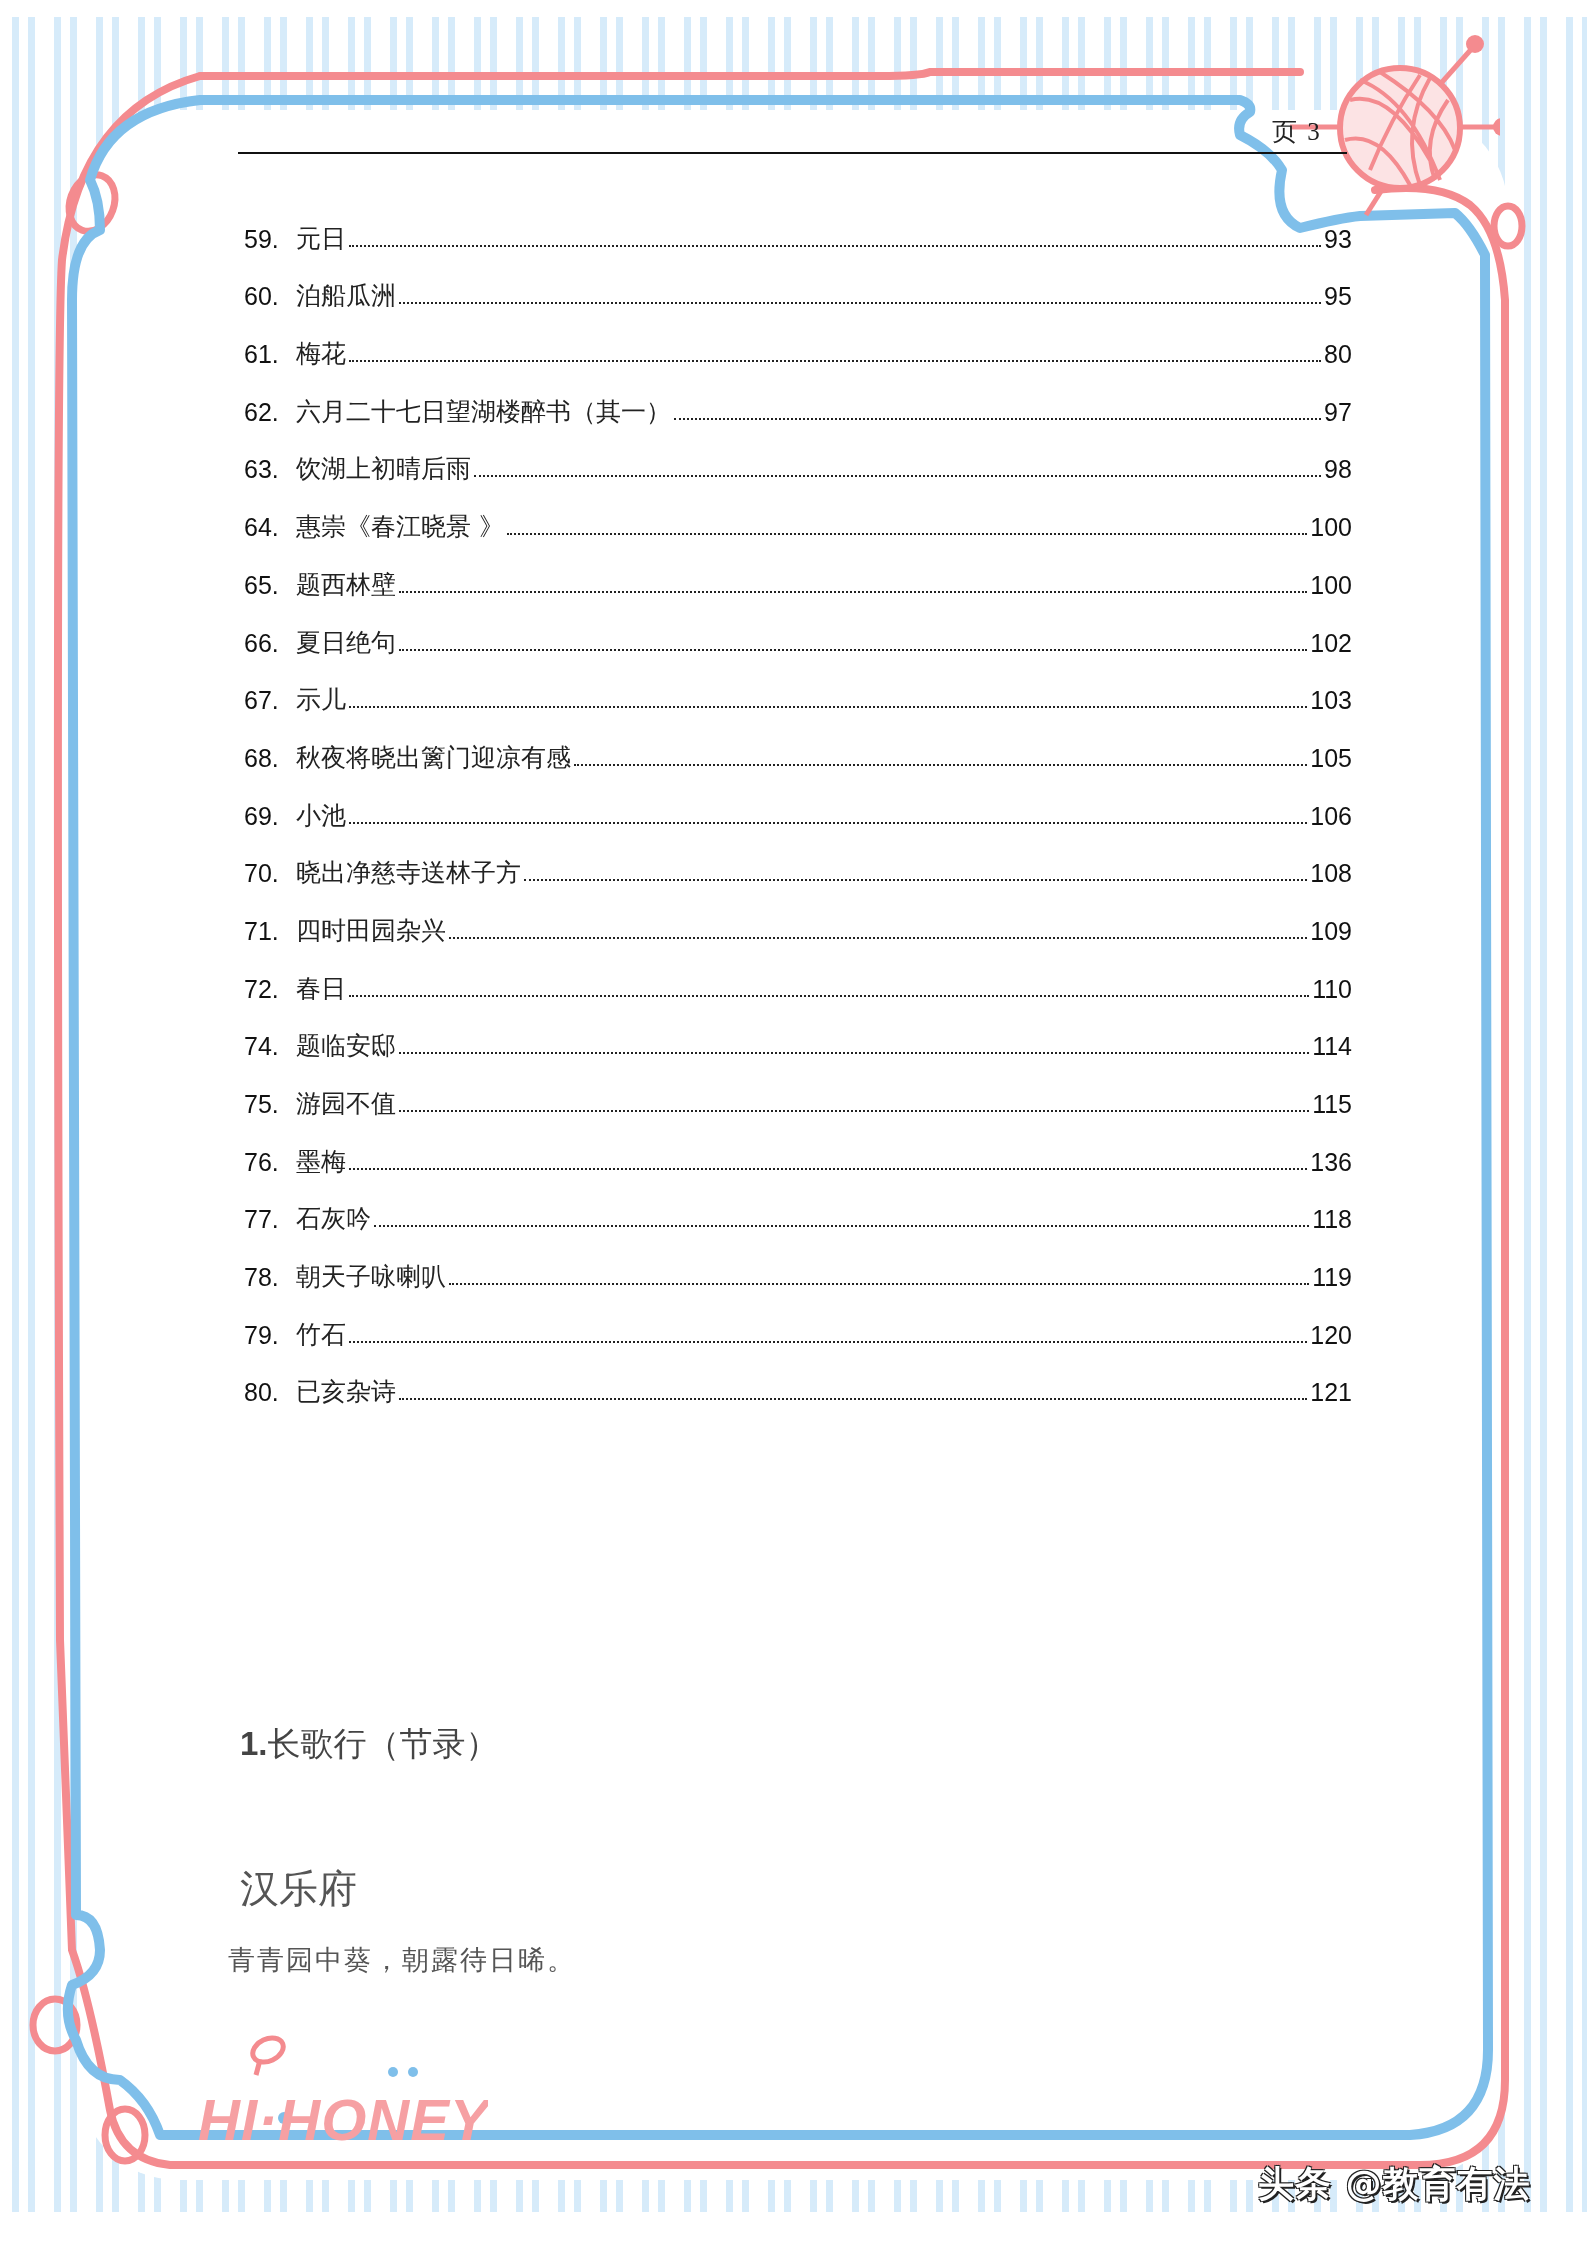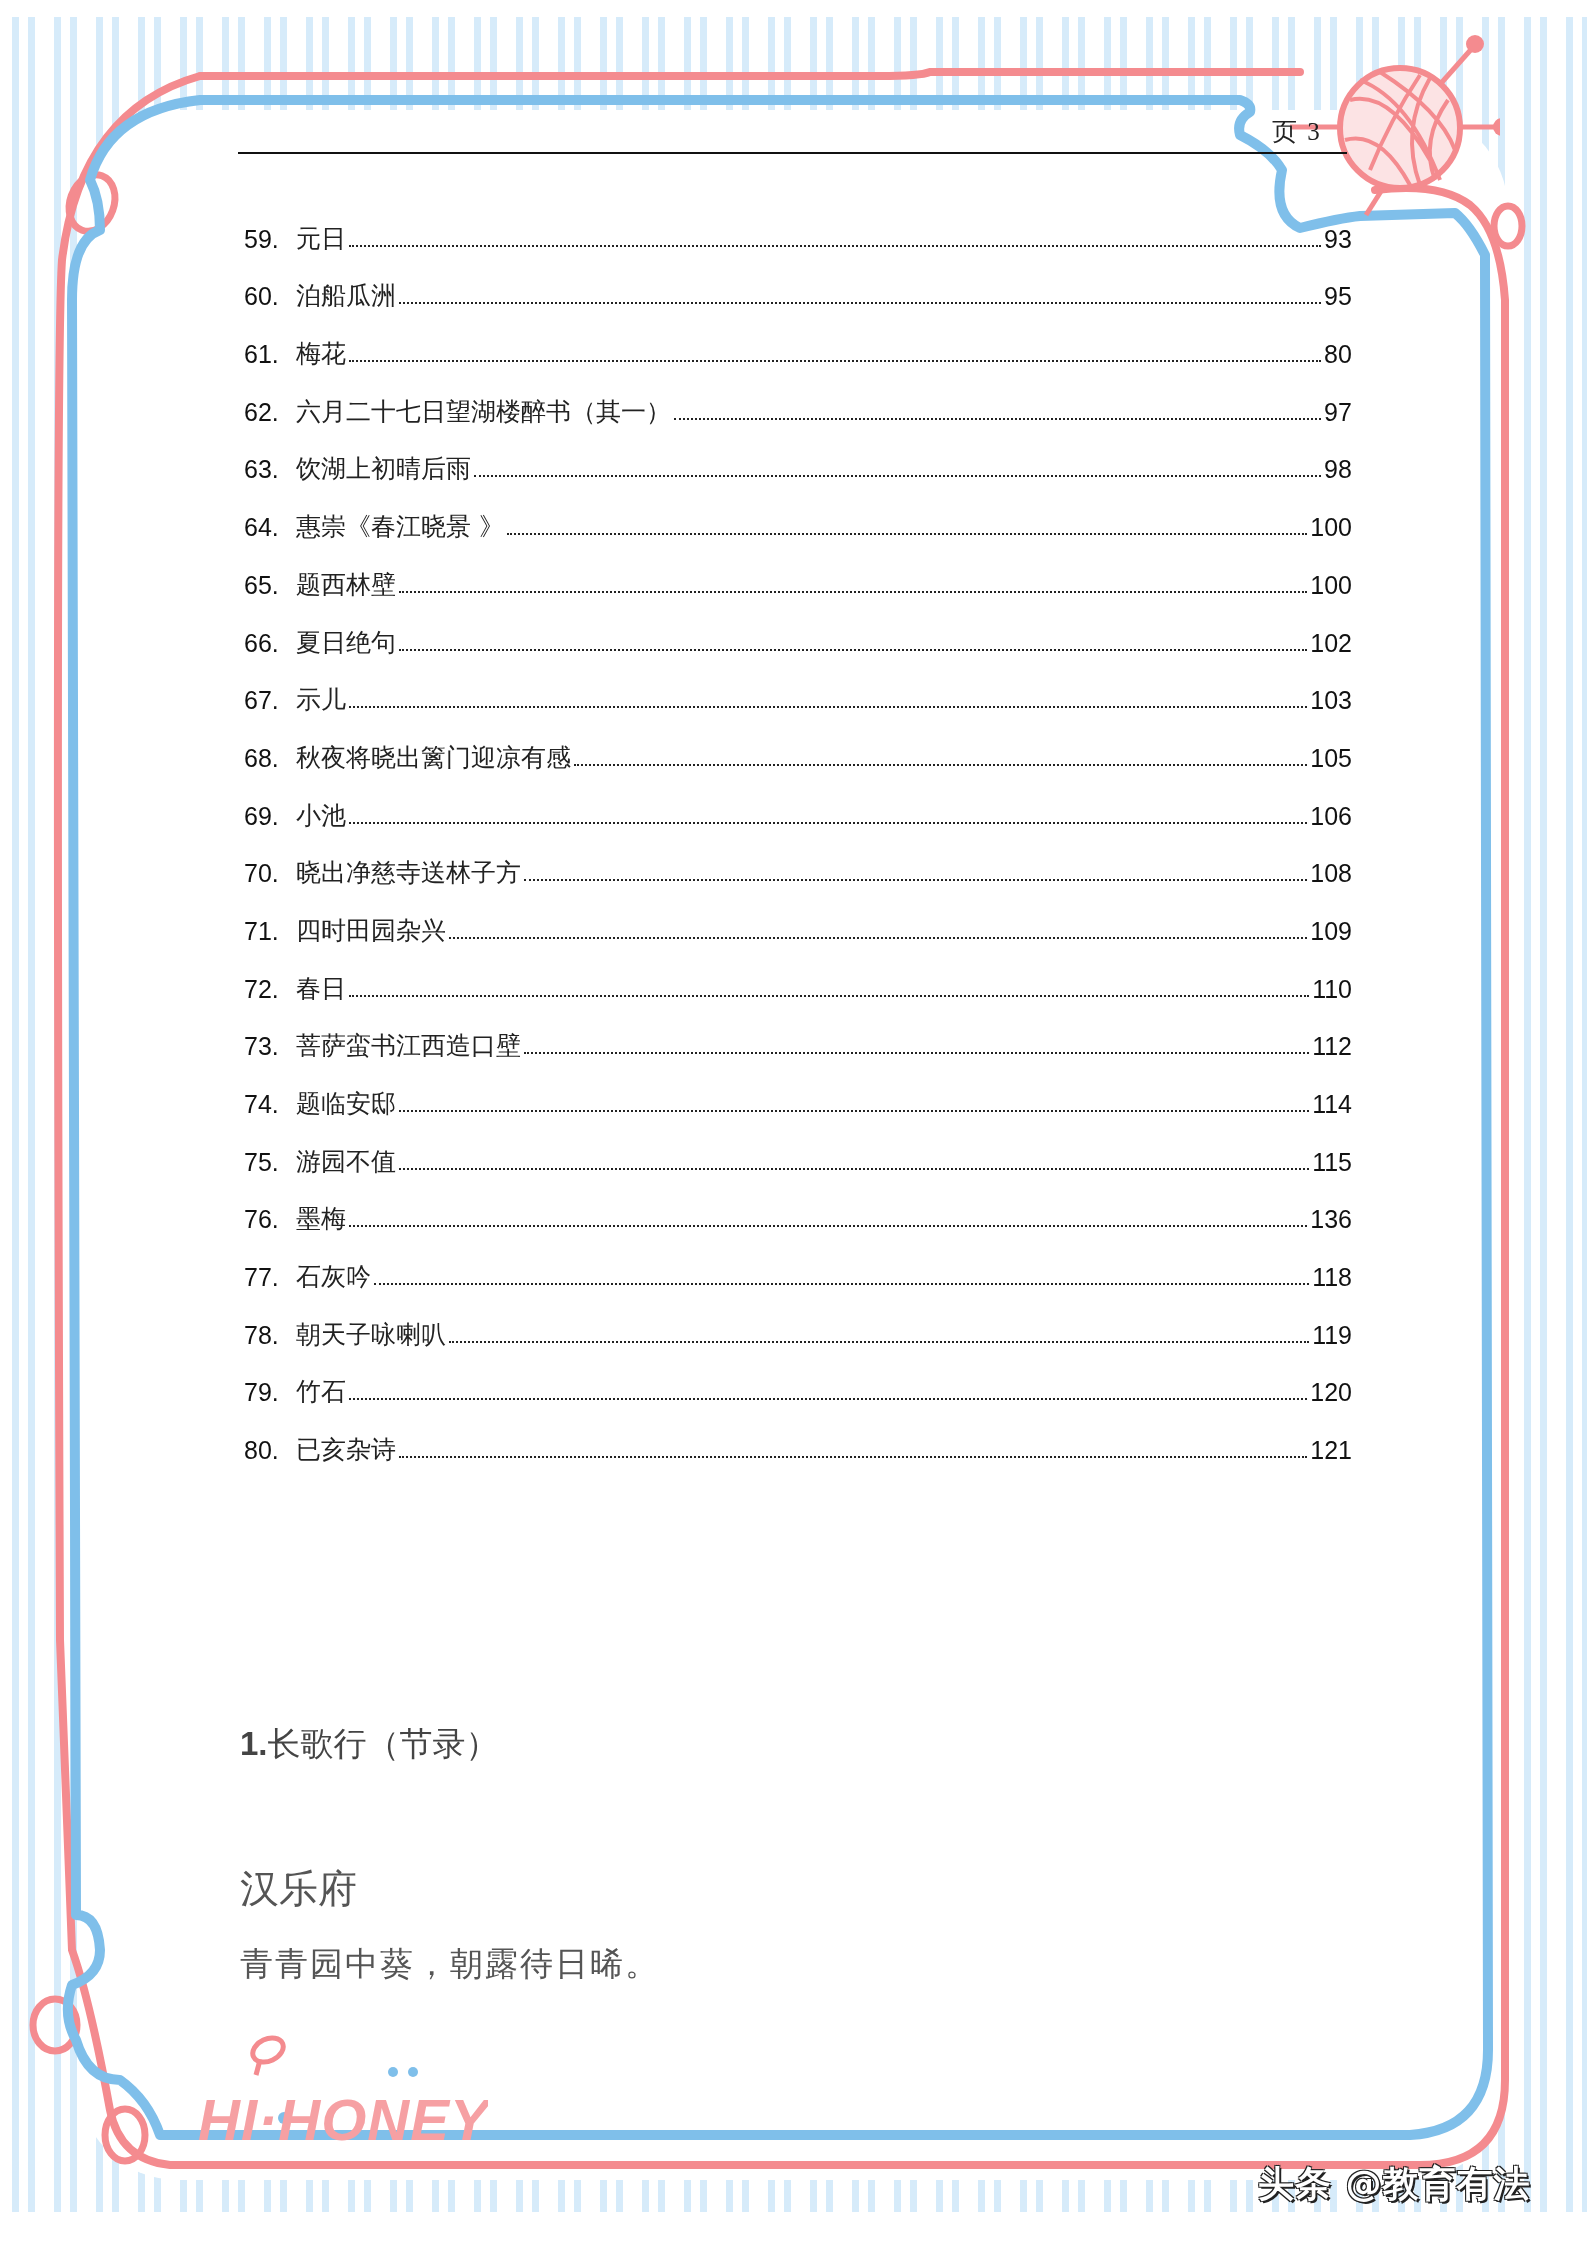--- a/index.html
+++ b/index.html
@@ -11,21 +11,21 @@
   .page-label{position:absolute;left:1272px;top:115px;font-family:Liberation Serif, serif;font-size:25px;color:#222;letter-spacing:2px;}
   .toc{position:absolute;left:244px;top:196px;width:1108px;}
   .toc-row{display:flex;align-items:flex-end;height:57.7px;font-size:25px;line-height:30px;}
   .toc-num{font-family:"Liberation Sans",sans-serif;width:52px;flex:none;color:#111;}
   .toc-title{flex:none;font-family:"DejaVu Sans",sans-serif;color:#222;white-space:nowrap;}
   .toc-leader{flex:1;border-bottom:2px dotted #222;margin:0 3px 7px 3px;height:1px;}
   .toc-page{flex:none;font-family:"Liberation Sans",sans-serif;color:#111;min-width:28px;}
   .poem-title{position:absolute;left:240px;top:1722px;font-size:33px;color:#444;}
   .poem-title .num{font-family:"Liberation Sans",sans-serif;font-weight:bold;}
   .poem-author{position:absolute;left:240px;top:1862px;font-family:"DejaVu Serif","Liberation Serif",serif;font-size:39px;color:#555;}
-  .poem-line{position:absolute;left:240px;top:1942px;font-family:"DejaVu Serif","Liberation Serif",serif;font-size:33px;color:#555;letter-spacing:2px;}
+  .poem-line{position:absolute;left:228px;top:1942px;font-family:"DejaVu Serif","Liberation Serif",serif;font-size:27px;color:#555;letter-spacing:2px;}
   .logo{position:absolute;left:198px;top:2030px;width:290px;height:140px;}
   .watermark{position:absolute;left:1258px;top:2160px;font-size:36px;color:#fff;font-weight:bold;
     text-shadow:2px 2px 0 #222,-1px -1px 0 #222,1px -1px 0 #222,-1px 1px 0 #222;letter-spacing:1px;}
 </style>
 </head>
 <body>
 
 <svg class="stripes" width="1587" height="2245" xmlns="http://www.w3.org/2000/svg">
   <defs>
     <pattern id="vstripes" x="0" y="0" width="42" height="10" patternUnits="userSpaceOnUse">
@@ -150,26 +150,20 @@
       <span class="toc-leader"></span>
       <span class="toc-page">109</span>
     </div>
   <div class="toc-row">
       <span class="toc-num">72.</span>
       <span class="toc-title">春日</span>
       <span class="toc-leader"></span>
       <span class="toc-page">110</span>
     </div>
   <div class="toc-row">
-      <span class="toc-num">73.</span>
-      <span class="toc-title">菩萨蛮书江西造口壁</span>
-      <span class="toc-leader"></span>
-      <span class="toc-page">112</span>
-    </div>
-  <div class="toc-row">
       <span class="toc-num">74.</span>
       <span class="toc-title">题临安邸</span>
       <span class="toc-leader"></span>
       <span class="toc-page">114</span>
     </div>
   <div class="toc-row">
       <span class="toc-num">75.</span>
       <span class="toc-title">游园不值</span>
       <span class="toc-leader"></span>
       <span class="toc-page">115</span>

